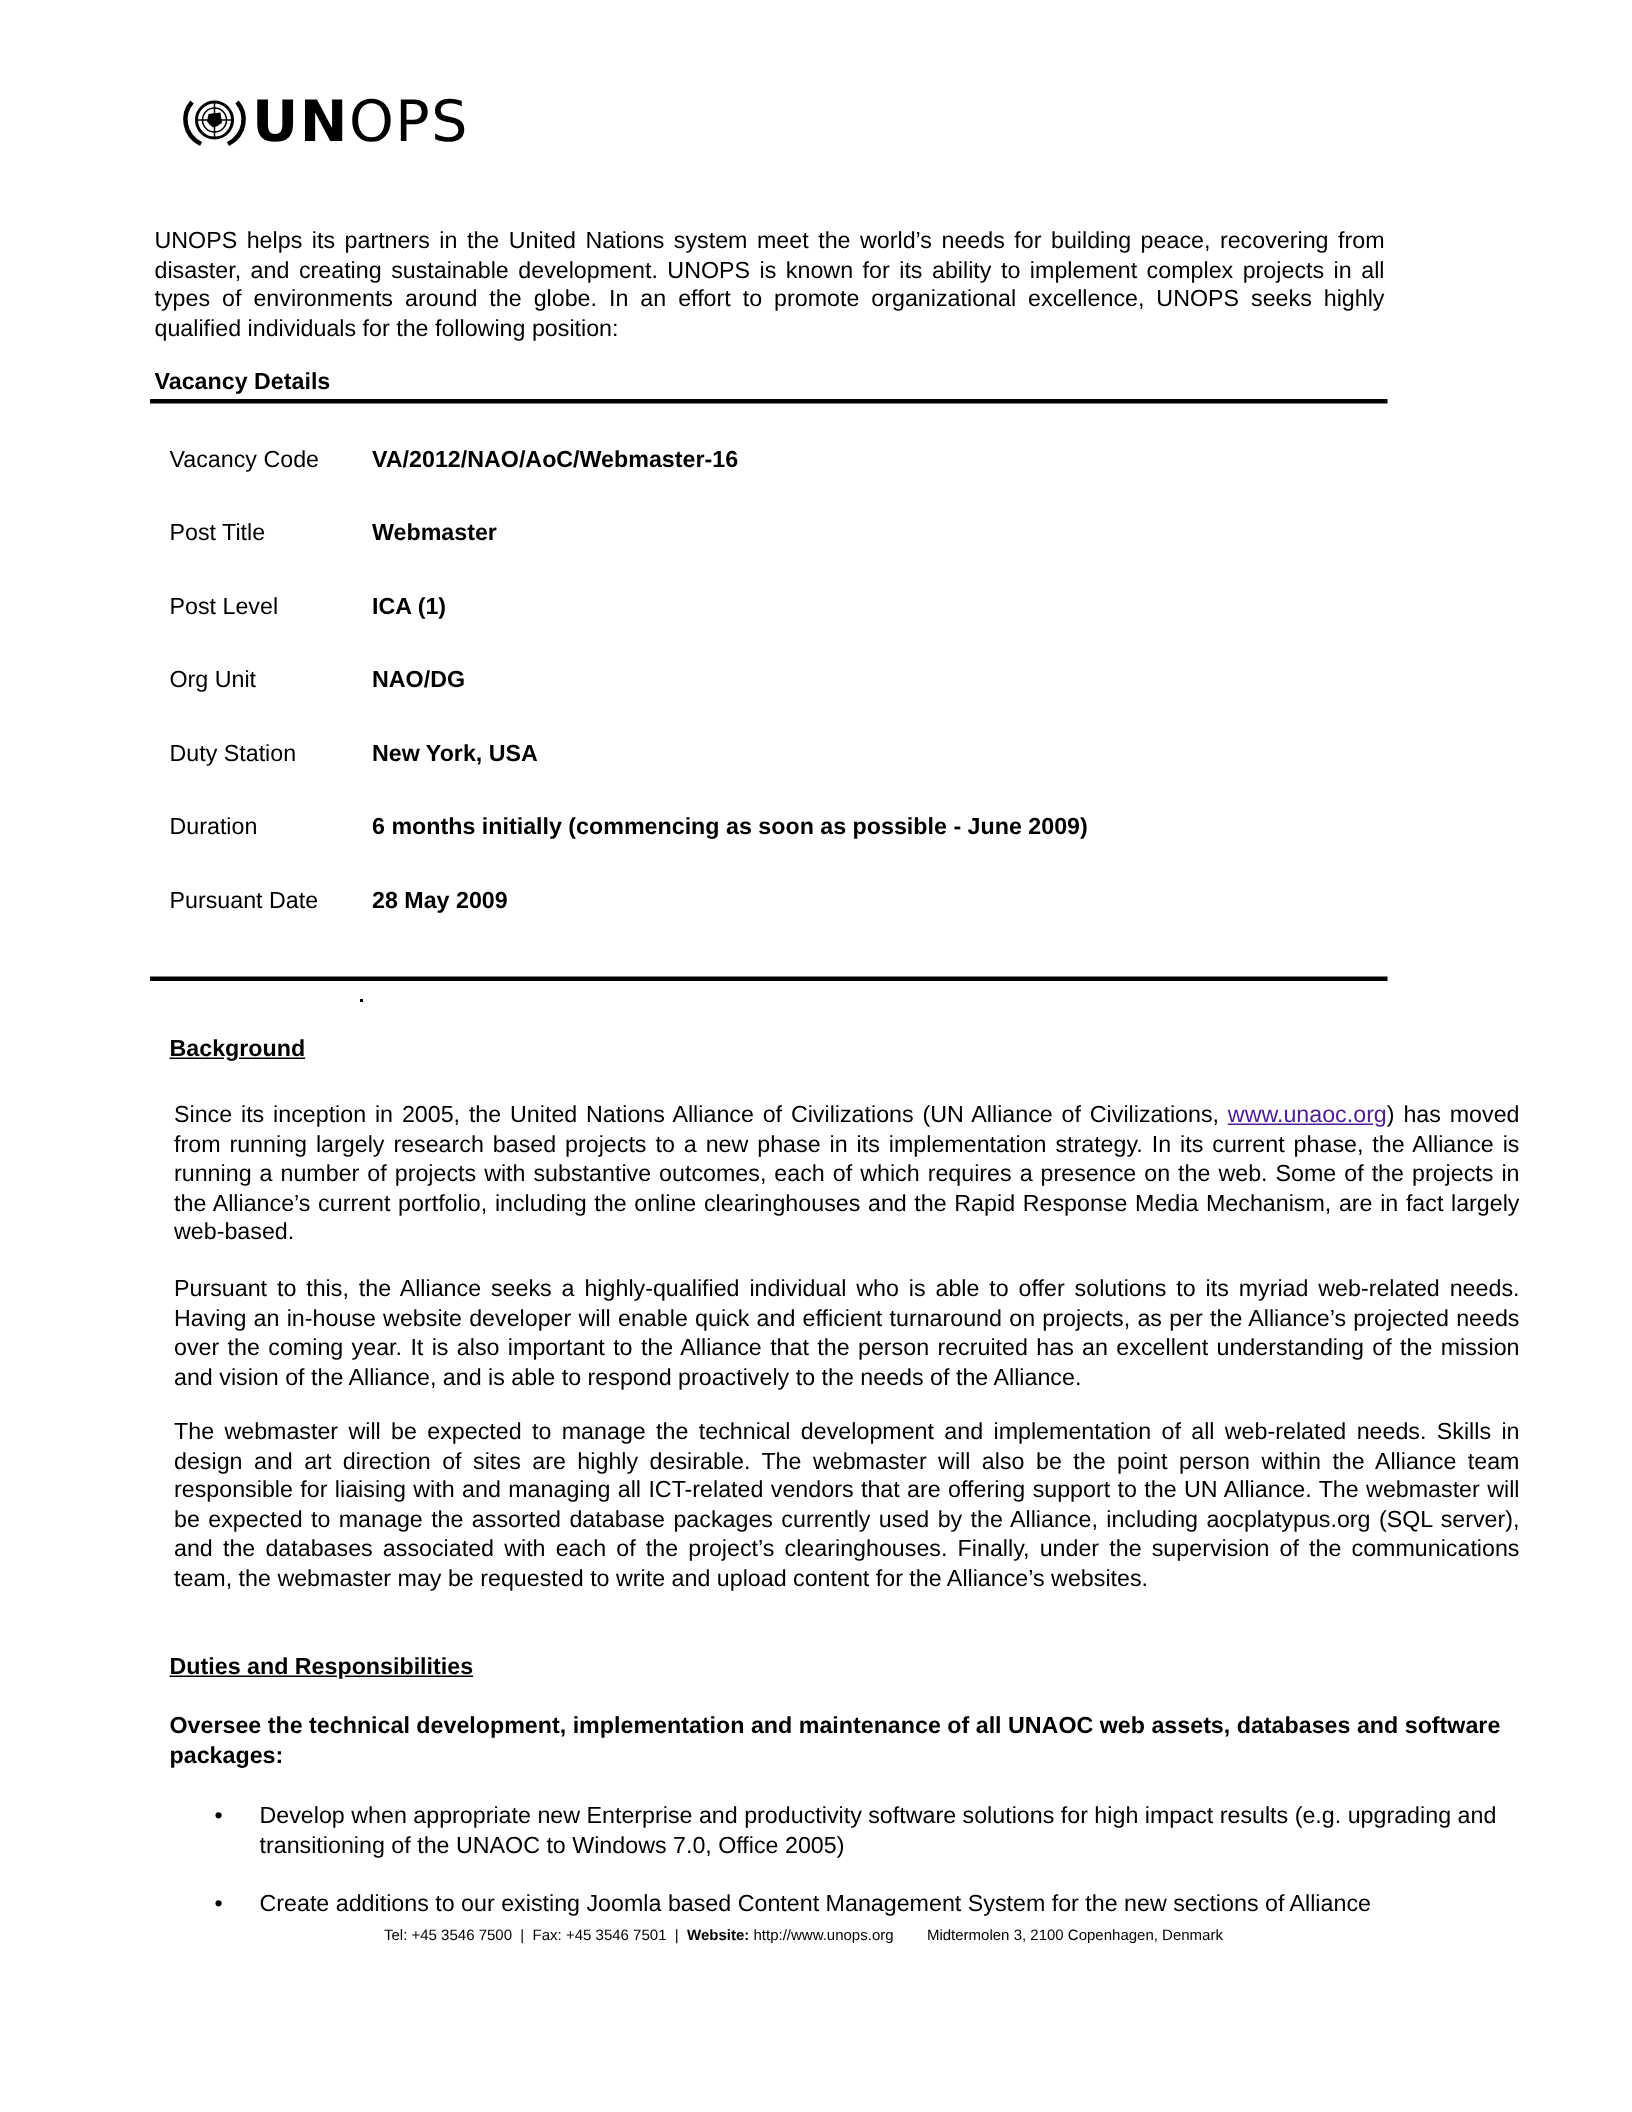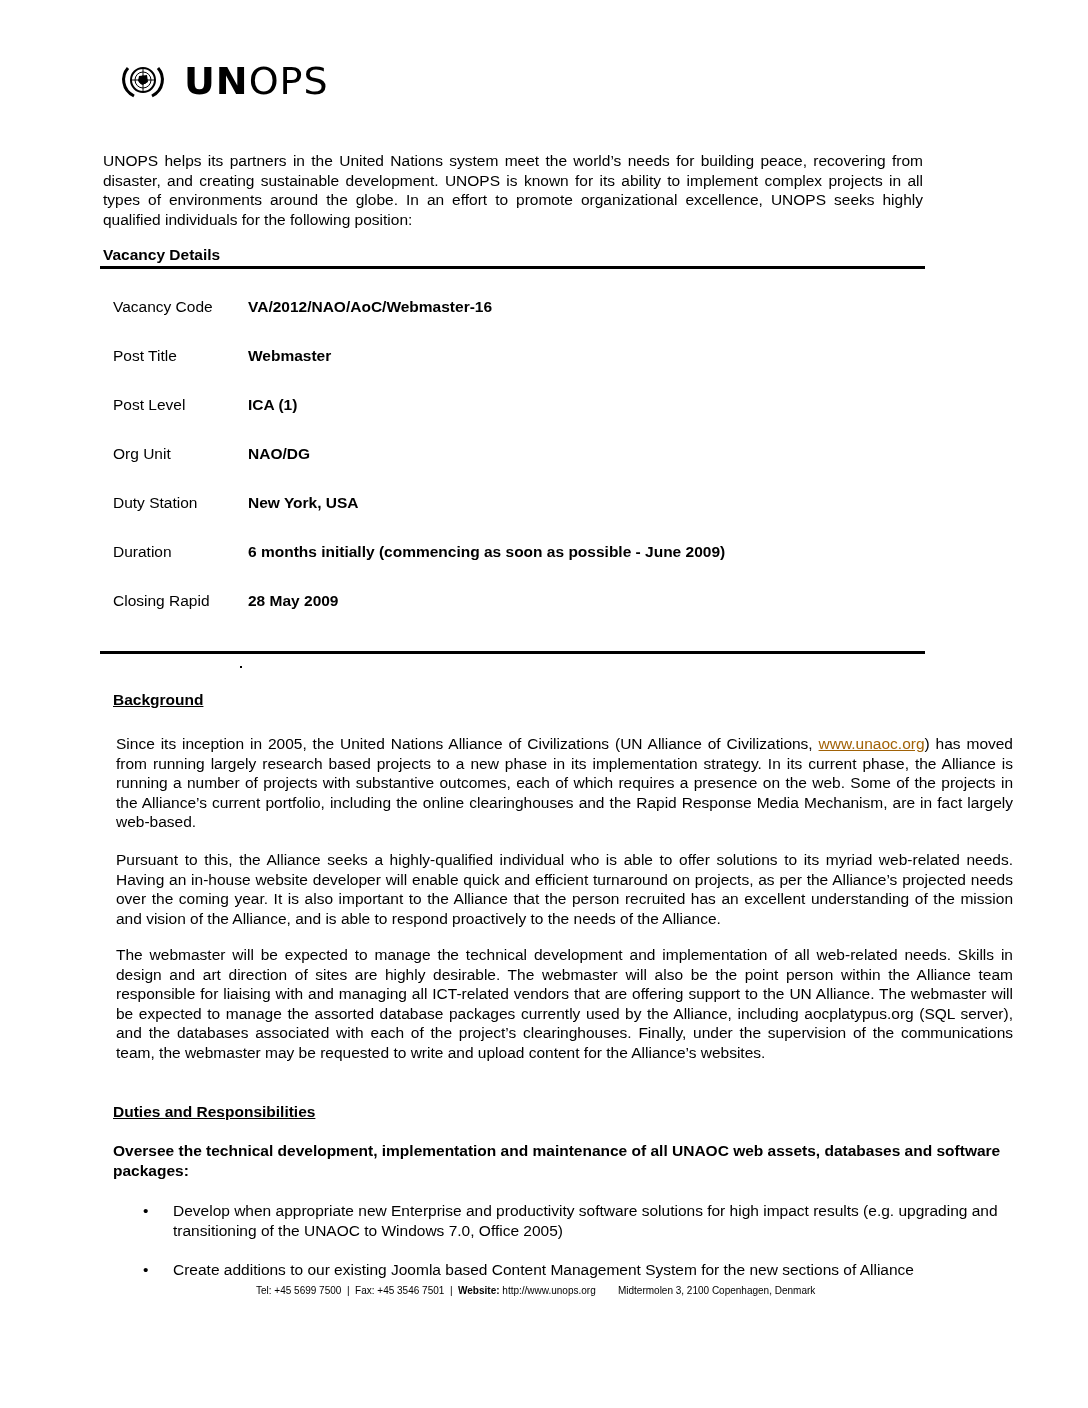--- a/index.html
+++ b/index.html
@@ -1,20 +1,20 @@
 <!DOCTYPE html>
 <html><head>
 <meta charset="utf-8">
 <style>
   html, body { margin: 0; padding: 0; background: #ffffff; }
   body { width: 1088px; height: 1408px; position: relative; overflow: hidden; color: #000; }
   .abs { position: absolute; }
   .logo { left: 118px; top: 60px; height: 42px; display: flex; align-items: center; }
   .logo-emblem { width: 50px; height: 42px; display: inline-block; }
-  .logo-text { font-family: "DejaVu Sans", sans-serif; font-size: 38px; letter-spacing: 1px; margin-left: 16px; line-height: 42px; }
+  .logo-text { font-family: "DejaVu Sans", sans-serif; font-size: 38px; letter-spacing: 1px; margin-left: 0; line-height: 42px; }
   .logo-text .b { font-weight: 900; }
   .logo-text .n { font-weight: 400; }
 
   .intro { left: 103px; top: 151px; width: 820px; font-family: "Liberation Sans", sans-serif; font-size: 15.5px; line-height: 19.5px; text-align: justify; }
   .section-heading { font-family: "Liberation Sans", sans-serif; font-size: 15.5px; font-weight: bold; text-align: right; }
   .vacancy-heading { left: 103px; top: 246px; }
   .rule { position: absolute; background: #000; height: 3px; }
   .rule-top { left: 100px; top: 266px; width: 825px; }
   .rule-bottom { left: 100px; top: 651px; width: 825px; }
   .dot { left: 240px; top: 666px; width: 2px; height: 2px; background: #000; }
@@ -22,21 +22,21 @@
   .detail-row { position: absolute; left: 113px; font-family: "Liberation Sans", sans-serif; font-size: 15.5px; }
   .detail-label { display: inline-block; width: 135px; }
   .detail-value { font-weight: bold; }
 
   .underline { text-decoration: underline; }
   .background-heading { left: 113px; top: 691px; }
   .para { position: absolute; left: 116px; width: 897px; font-family: "Liberation Sans", sans-serif; font-size: 15.5px; line-height: 19.5px; text-align: justify; }
   .p1 { top: 734px; }
   .p2 { top: 850px; }
   .p3 { top: 945px; }
-  .link { color: #a16207; text-decoration: underline; }
+  .link { color: #4c1d95; text-decoration: underline; }
 
   .duties-heading { left: 113px; top: 1103px; }
   .oversee { left: 113px; top: 1141px; width: 900px; font-family: "Liberation Sans", sans-serif; font-size: 15.5px; font-weight: bold; line-height: 20px; }
   .bullet { position: absolute; left: 143px; font-family: "Liberation Sans", sans-serif; font-size: 15.5px; line-height: 20px; }
   .bullet-mark { position: absolute; left: 0; top: 0; width: 30px; }
   .bullet-text { position: absolute; left: 30px; top: 0; width: 830px; }
   .b1 { top: 1201px; }
   .b2 { top: 1260px; }
 
   .footer { left: 256px; top: 1285px; font-family: "Liberation Sans", sans-serif; font-size: 10px; white-space: pre; }
@@ -80,21 +80,21 @@
 <div class="detail-row" style="top:445px">
   <span class="detail-label">Org Unit</span><span class="detail-value">NAO/DG</span>
 </div>
 <div class="detail-row" style="top:494px">
   <span class="detail-label">Duty Station</span><span class="detail-value">New York, USA</span>
 </div>
 <div class="detail-row" style="top:543px">
   <span class="detail-label">Duration</span><span class="detail-value">6 months initially (commencing as soon as possible - June 2009)</span>
 </div>
 <div class="detail-row" style="top:592px">
-  <span class="detail-label">Closing Rapid</span><span class="detail-value">28 May 2009</span>
+  <span class="detail-label">Pursuant Date</span><span class="detail-value">28 May 2009</span>
 </div>
 
 <div class="rule rule-bottom"></div>
 <div class="abs dot"></div>
 
 <div class="abs section-heading underline background-heading">Background</div>
 
 <div class="para p1"><span>Since its inception in 2005, the United Nations Alliance of Civilizations (UN Alliance of Civilizations, </span><a class="link">www.unaoc.org</a><span>) has moved from running largely research based projects to a new phase in its implementation strategy.  In its current phase, the Alliance is running a number of projects with substantive outcomes, each of which requires a presence on the web. Some of the projects in the Alliance’s current portfolio, including the online clearinghouses and the Rapid Response Media Mechanism, are in fact largely web-based.</span></div>
 
 <div class="para p2">Pursuant to this, the Alliance seeks a highly-qualified individual who is able to offer solutions to its myriad web-related needs. Having an in-house website developer will enable quick and efficient turnaround on projects, as per the Alliance’s projected needs over the coming year.  It is also important to the Alliance that the person recruited has an excellent understanding of the mission and vision of the Alliance, and is able to respond proactively to the needs of the Alliance.</div>
@@ -105,13 +105,13 @@
 
 <div class="bullet b1">
   <span class="bullet-mark">•</span>
   <span class="bullet-text">Develop when appropriate new Enterprise and productivity software solutions for high impact results (e.g. upgrading and transitioning of the UNAOC to Windows 7.0, Office 2005)</span>
 </div>
 <div class="bullet b2">
   <span class="bullet-mark">•</span>
   <span class="bullet-text">Create additions to our existing Joomla based Content Management System for the new sections of Alliance</span>
 </div>
 
-<div class="abs footer"><span>Tel: +45 5699 7500</span><span>  |  </span><span>Fax: +45 3546 7501</span><span>  |  </span><span class="web-label">Website:</span><span> http://www.unops.org</span><span>        </span><span>Midtermolen 3, 2100 Copenhagen, Denmark</span></div>
+<div class="abs footer"><span>Tel: +45 3546 7500</span><span>  |  </span><span>Fax: +45 3546 7501</span><span>  |  </span><span class="web-label">Website:</span><span> http://www.unops.org</span><span>        </span><span>Midtermolen 3, 2100 Copenhagen, Denmark</span></div>
 
 </body></html>

